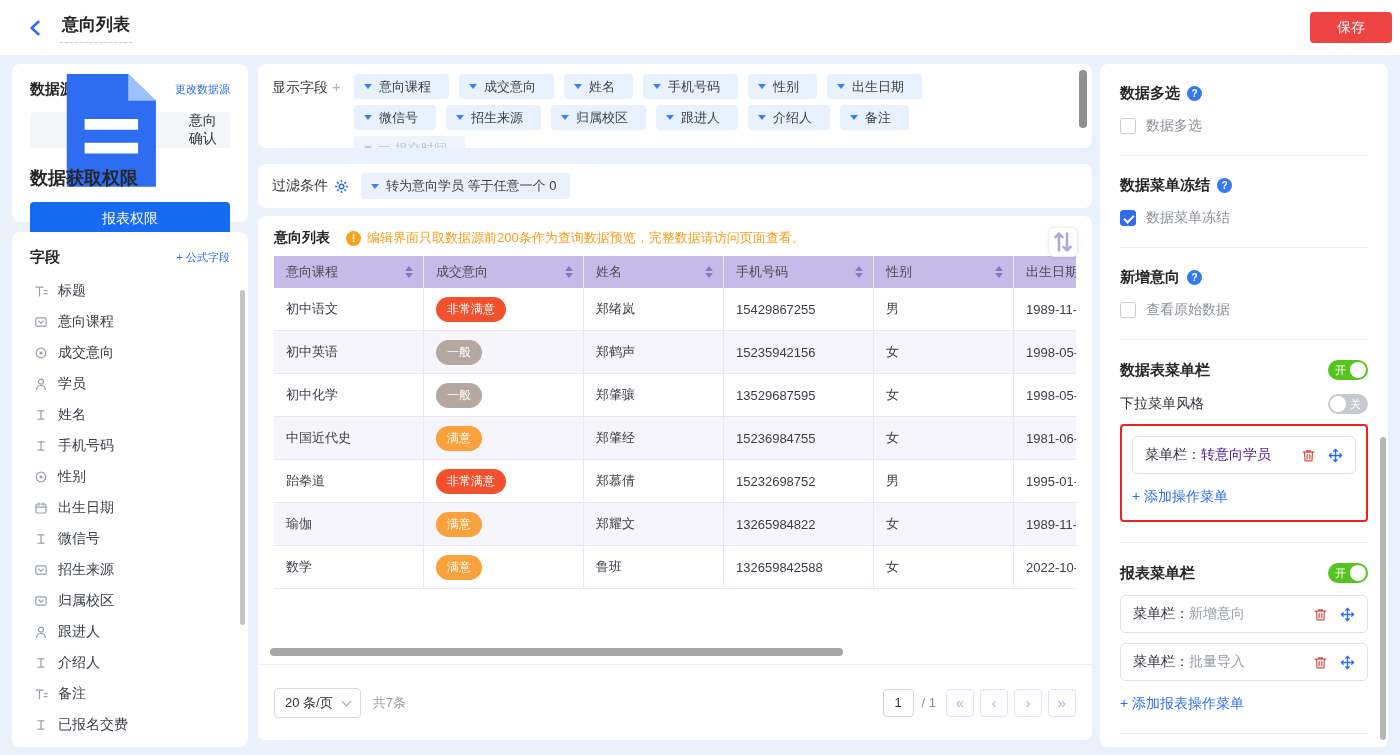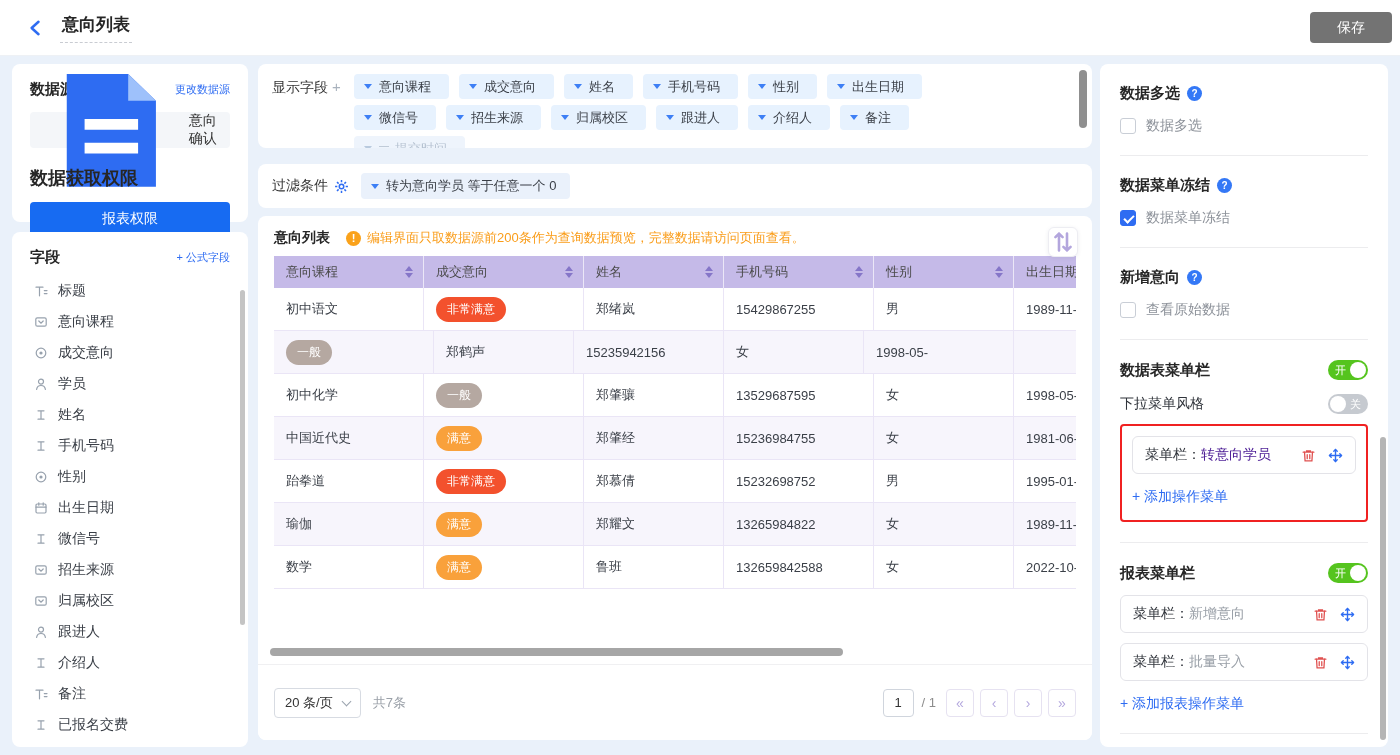--- a/index.html
+++ b/index.html
@@ -6,21 +6,21 @@
   html,body { background:#fff; }
   body { font-family:"Liberation Sans","DejaVu Sans",sans-serif; font-size:14px; color:#333; }
   .screen { position:relative; width:1400px; height:755px; overflow:hidden; background:#fff; }
 
   
   .topbar { position:absolute; top:0; left:0; right:0; height:56px; background:#fff;
             border-bottom:1px solid #eef1f5; display:flex; align-items:center; z-index:5; }
   .back-btn { margin-left:26px; width:20px; height:20px; display:flex; align-items:center; justify-content:center; cursor:pointer; }
   .page-title { margin-left:14px; font-size:17px; font-weight:bold; color:#262626;
                 border-bottom:1px dashed #c9ccd2; padding:0 2px 6px 2px; }
-  .save-btn { position:absolute; right:8px; top:12px; width:82px; height:31px; background:#737373;
+  .save-btn { position:absolute; right:8px; top:12px; width:82px; height:31px; background:#ef4444;
               color:#fff; font-size:14px; border:none; border-radius:4px; display:flex;
               align-items:center; justify-content:center; cursor:pointer; }
 
   
   .workspace { position:absolute; top:56px; left:0; right:0; bottom:0; background:#eaf1fa; }
   .card { position:absolute; background:#fff; border-radius:8px; }
 
   
   .card-datasource { left:12px; top:8px; width:236px; height:158px; padding:16px 18px; }
   .sec-head { display:flex; align-items:center; justify-content:space-between; }
@@ -438,20 +438,21 @@
                 <div class="td" style="width: 150px;">初中语文</div>
                 <div class="td" style="width: 160px;">
                   <span class="badge badge-high">非常满意</span>
                 </div>
                 <div class="td" style="width: 140px;">郑绪岚</div>
                 <div class="td" style="width: 150px;">15429867255</div>
                 <div class="td" style="width: 140px;">男</div>
                 <div class="td" style="width: 150px;">1989-11-</div>
               </div>
               <div class="tr">
+                <div class="td" style="width: 150px;">初中英语</div>
                 <div class="td" style="width: 160px;">
                   <span class="badge badge-low">一般</span>
                 </div>
                 <div class="td" style="width: 140px;">郑鹤声</div>
                 <div class="td" style="width: 150px;">15235942156</div>
                 <div class="td" style="width: 140px;">女</div>
                 <div class="td" style="width: 150px;">1998-05-</div>
               </div>
               <div class="tr">
                 <div class="td" style="width: 150px;">初中化学</div>

